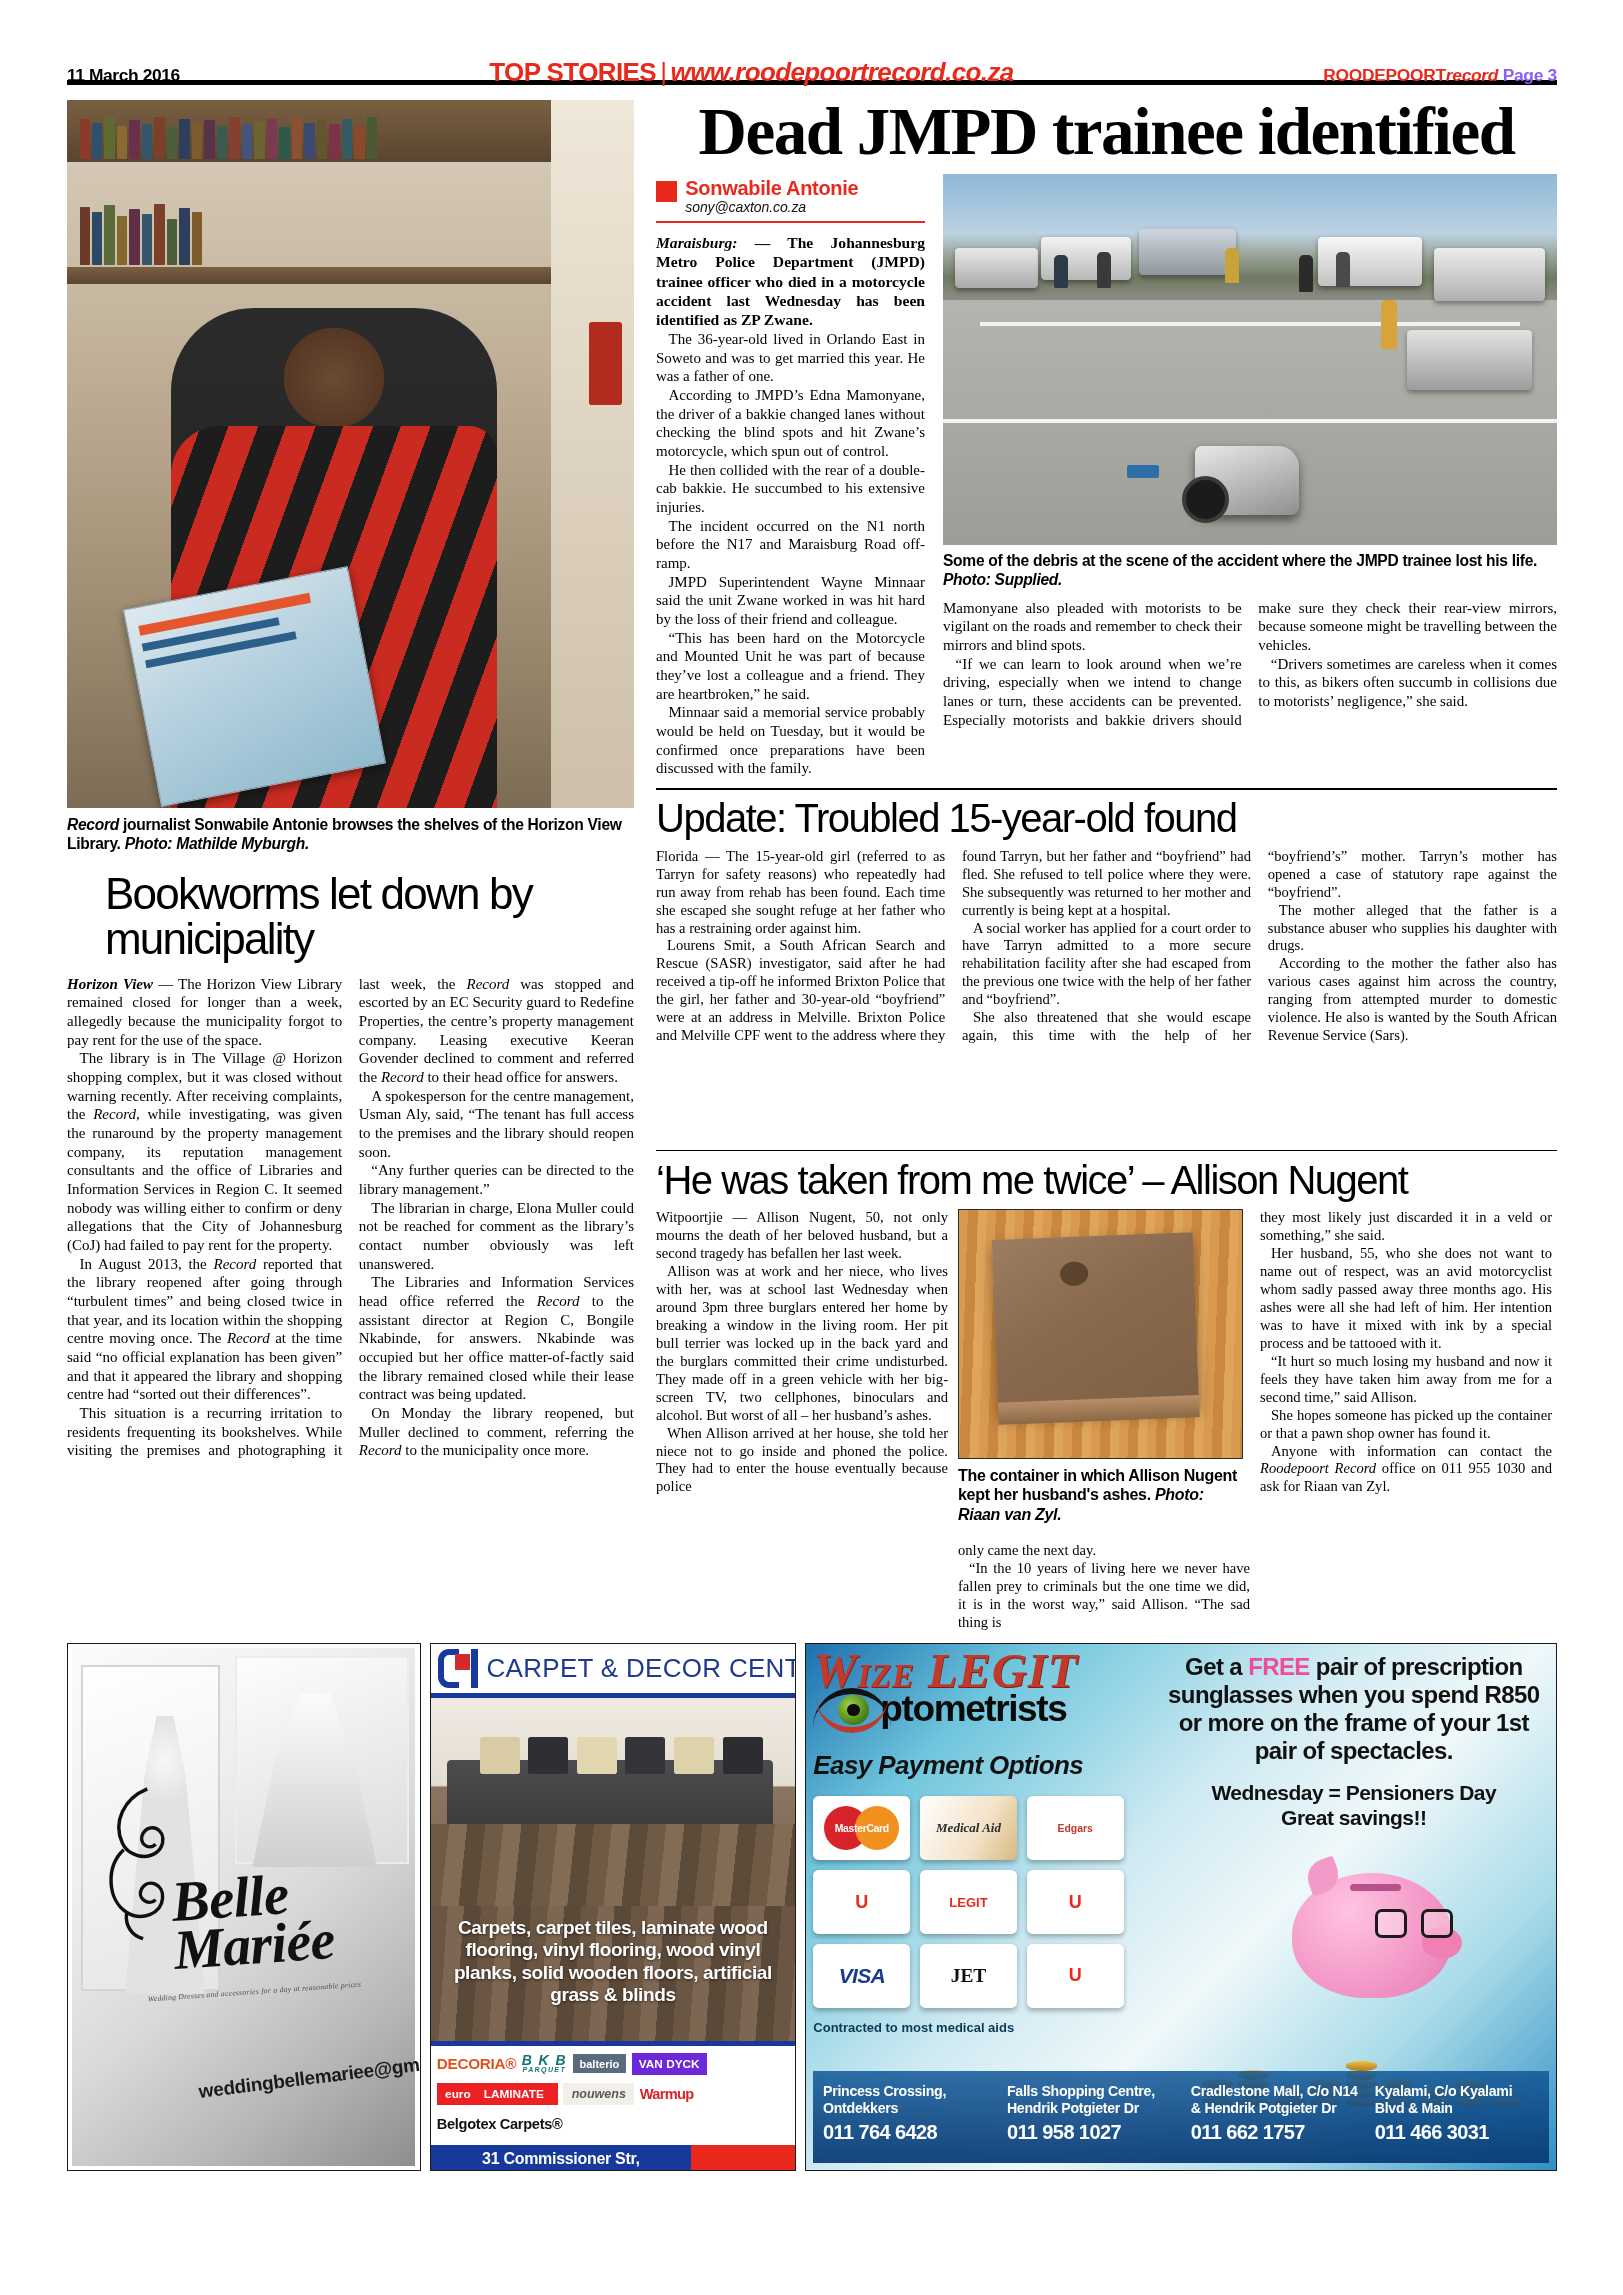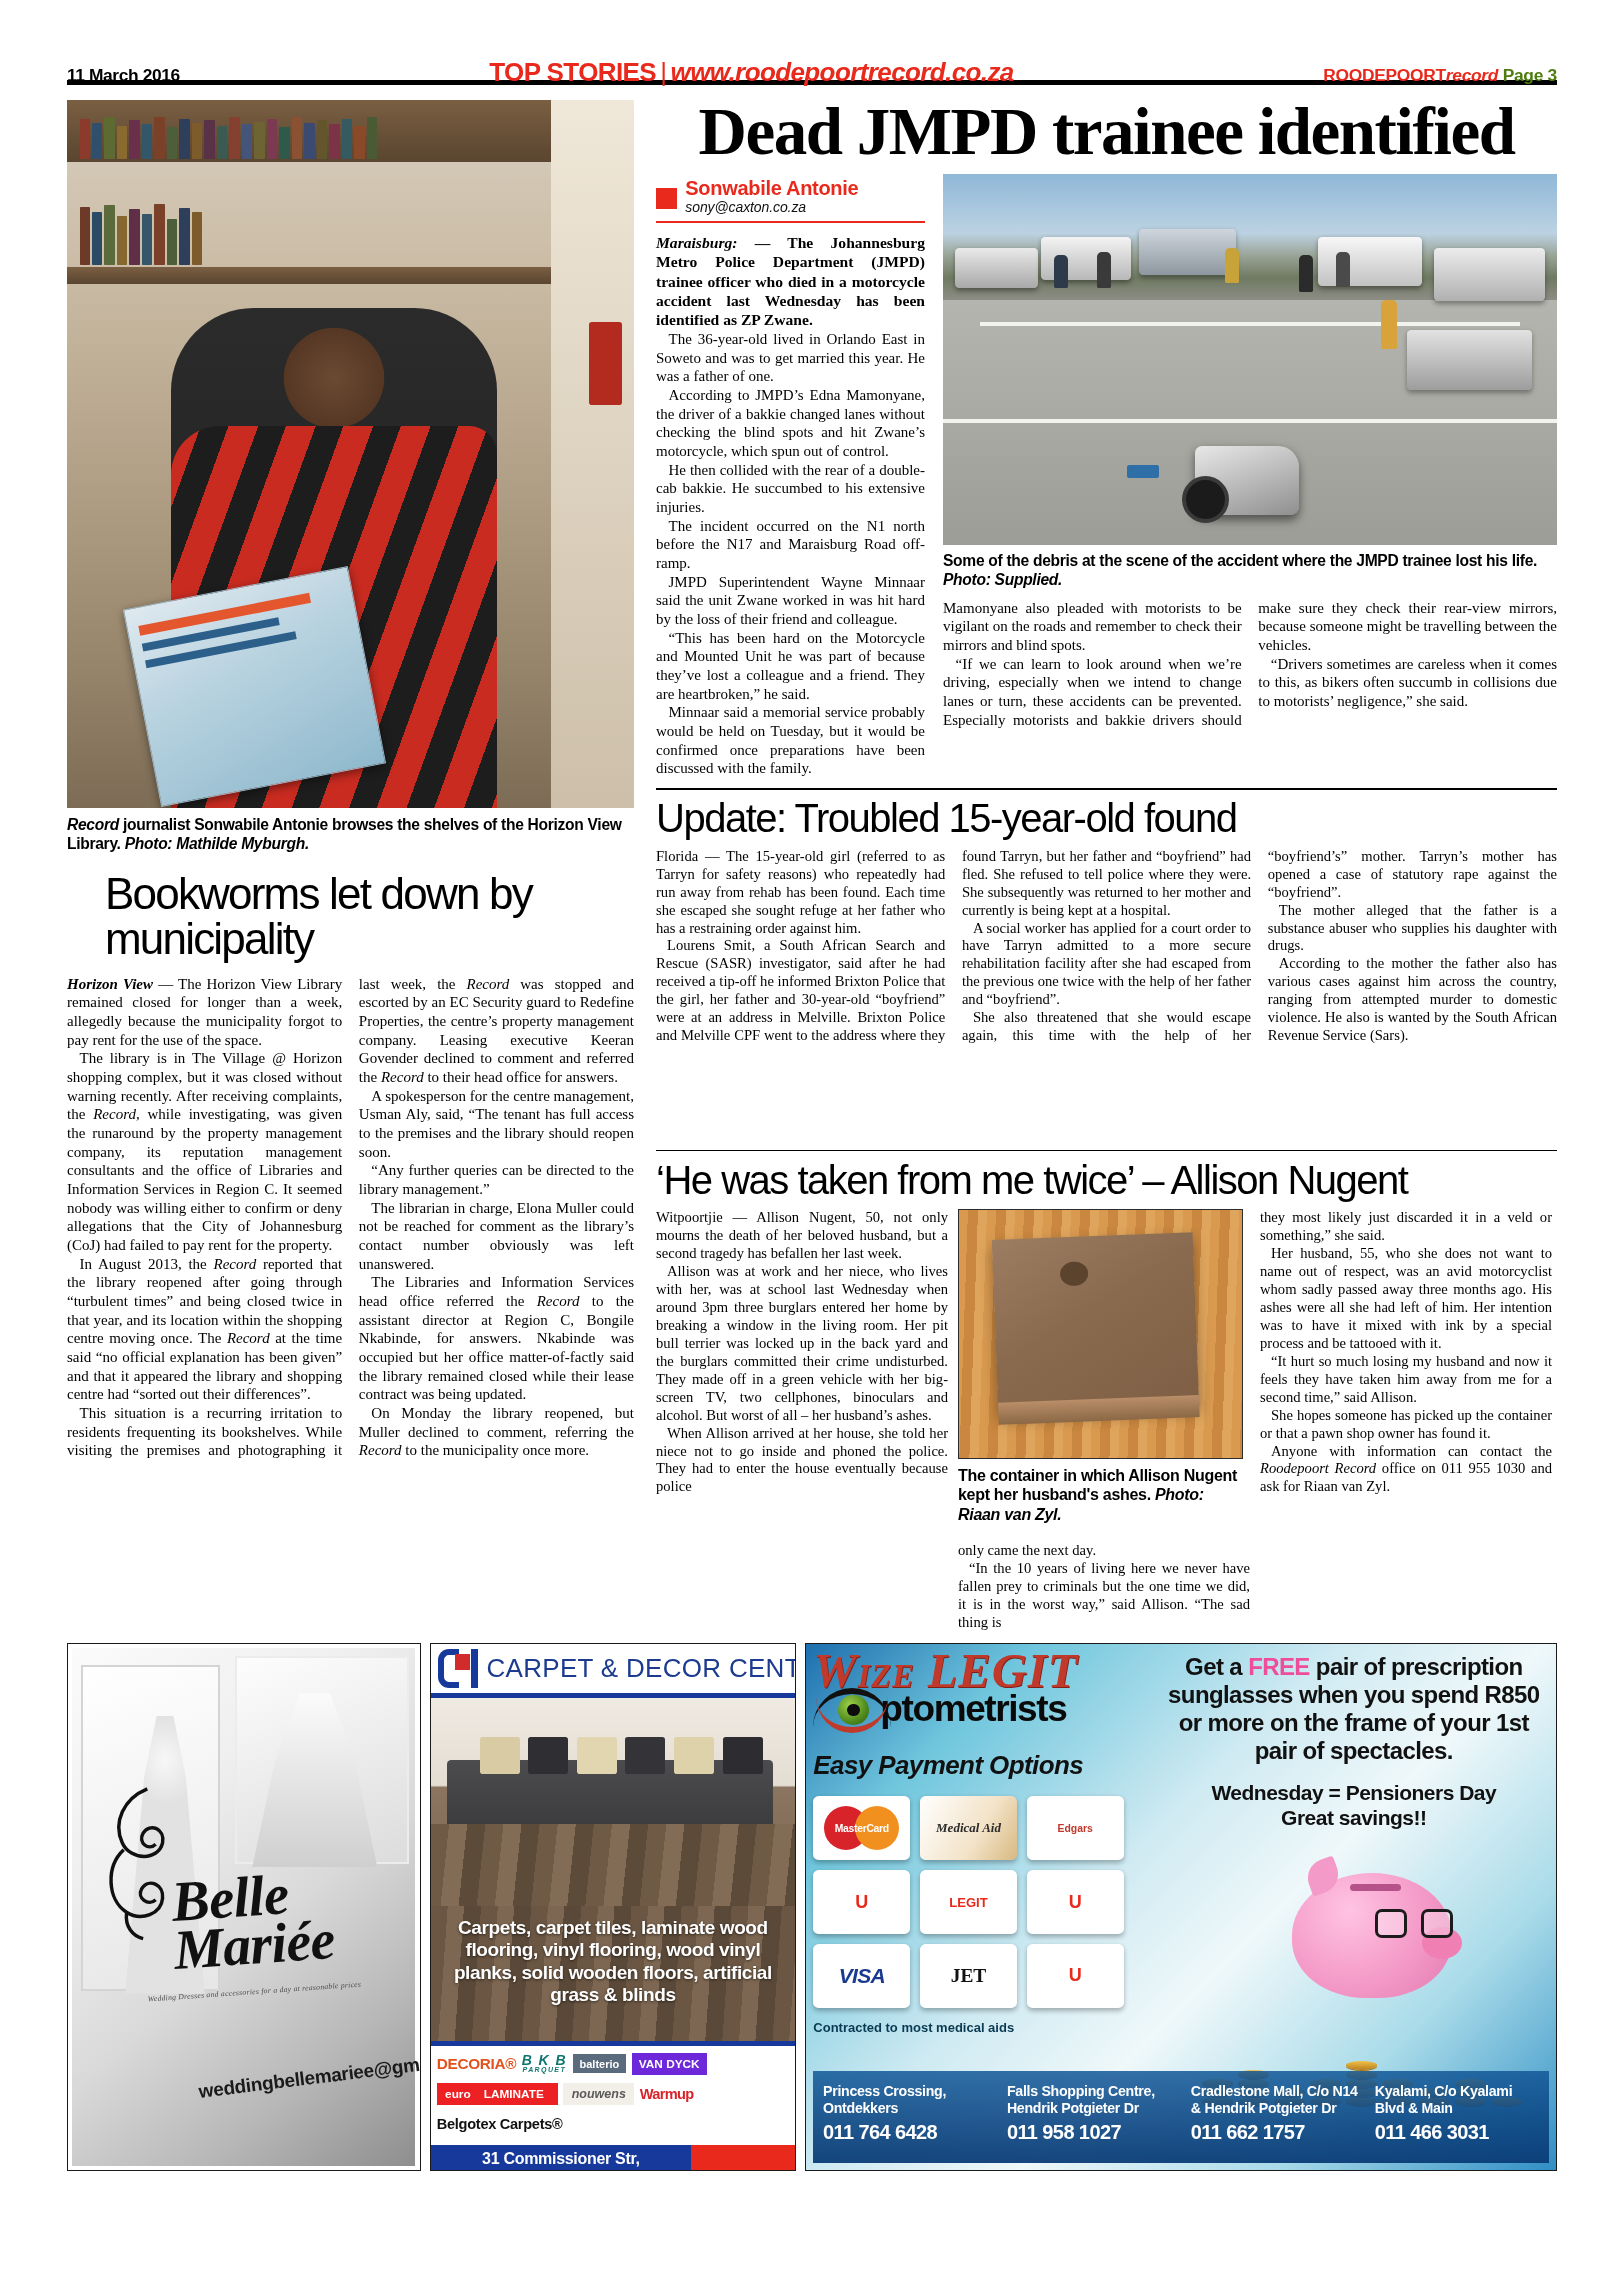--- a/index.html
+++ b/index.html
@@ -26,21 +26,21 @@
     letter-spacing: -0.6px; white-space: nowrap;
   }
   .mh-center .pipe { color: #e8291c; font-weight: normal; padding: 0 4.2px; }
   .mh-center .url { font-style: italic; }
   .mh-right {
     font-family: "Liberation Sans", sans-serif;
     font-weight: bold; font-size: 17.4px; letter-spacing: -0.3px; white-space: nowrap;
   }
   .mh-right .rp { color: #e8291c; }
   .mh-right .rec { color: #e8291c; font-style: italic; }
-  .mh-right .pg { color: #4d7c0f; text-align: right; }
+  .mh-right .pg { color: #8b5cf6; text-align: right; }
   .rule-thick { height: 4.9px; background: #000; margin-top: 4.2px; }
 
   
   .body-grid { display: flex; gap: 0; margin-top: 15.3px; }
   .col-left  { width: 567px; flex: none; }
   .col-right { width: 923px; flex: none; padding-left: 22px; }
 
   
   .photo { position: relative; overflow: hidden; background:#b9b2a8; }
   .photo-library {
@@ -130,21 +130,21 @@
   .hl-sans {
     font-family: "Liberation Sans", sans-serif; font-weight: normal;
     font-size: 44px; line-height: 1.04; letter-spacing: -1.8px; color:#000;margin-left:38px;
   }
   .hl-sans-lg {
     font-family: "Liberation Sans", sans-serif; font-weight: normal;
     font-size: 40px; line-height: 1.0; letter-spacing: -1.5px; color:#000;
   }
 
   
-  .byline { display:flex; gap: 8.3px; align-items:center; padding-top: 4.2px; }
+  .byline { display:flex; gap: 8.3px; align-items:flex-start; padding-top: 4.2px; }
   .byline .sq { width: 21px; height: 21px; background:#e8291c; margin-top: 3.5px; flex:none; }
   .byline .nm { font-family:"Liberation Sans",sans-serif; font-weight:bold;
     font-size: 20px; color:#e8291c; letter-spacing:-0.3px; line-height:1.05; }
   .byline .em { font-family:"Liberation Sans",sans-serif; font-style:italic;
     font-size: 14px; color:#111; letter-spacing:-0.1px; }
   .rule-red { height: 2.1px; background:#e8291c; margin: 6.2px 0 9.7px 0; }
 
   
   .cols { column-gap: 16.7px; }
   .bt-serif { font-family:"Liberation Serif", serif; font-size: 15px;

